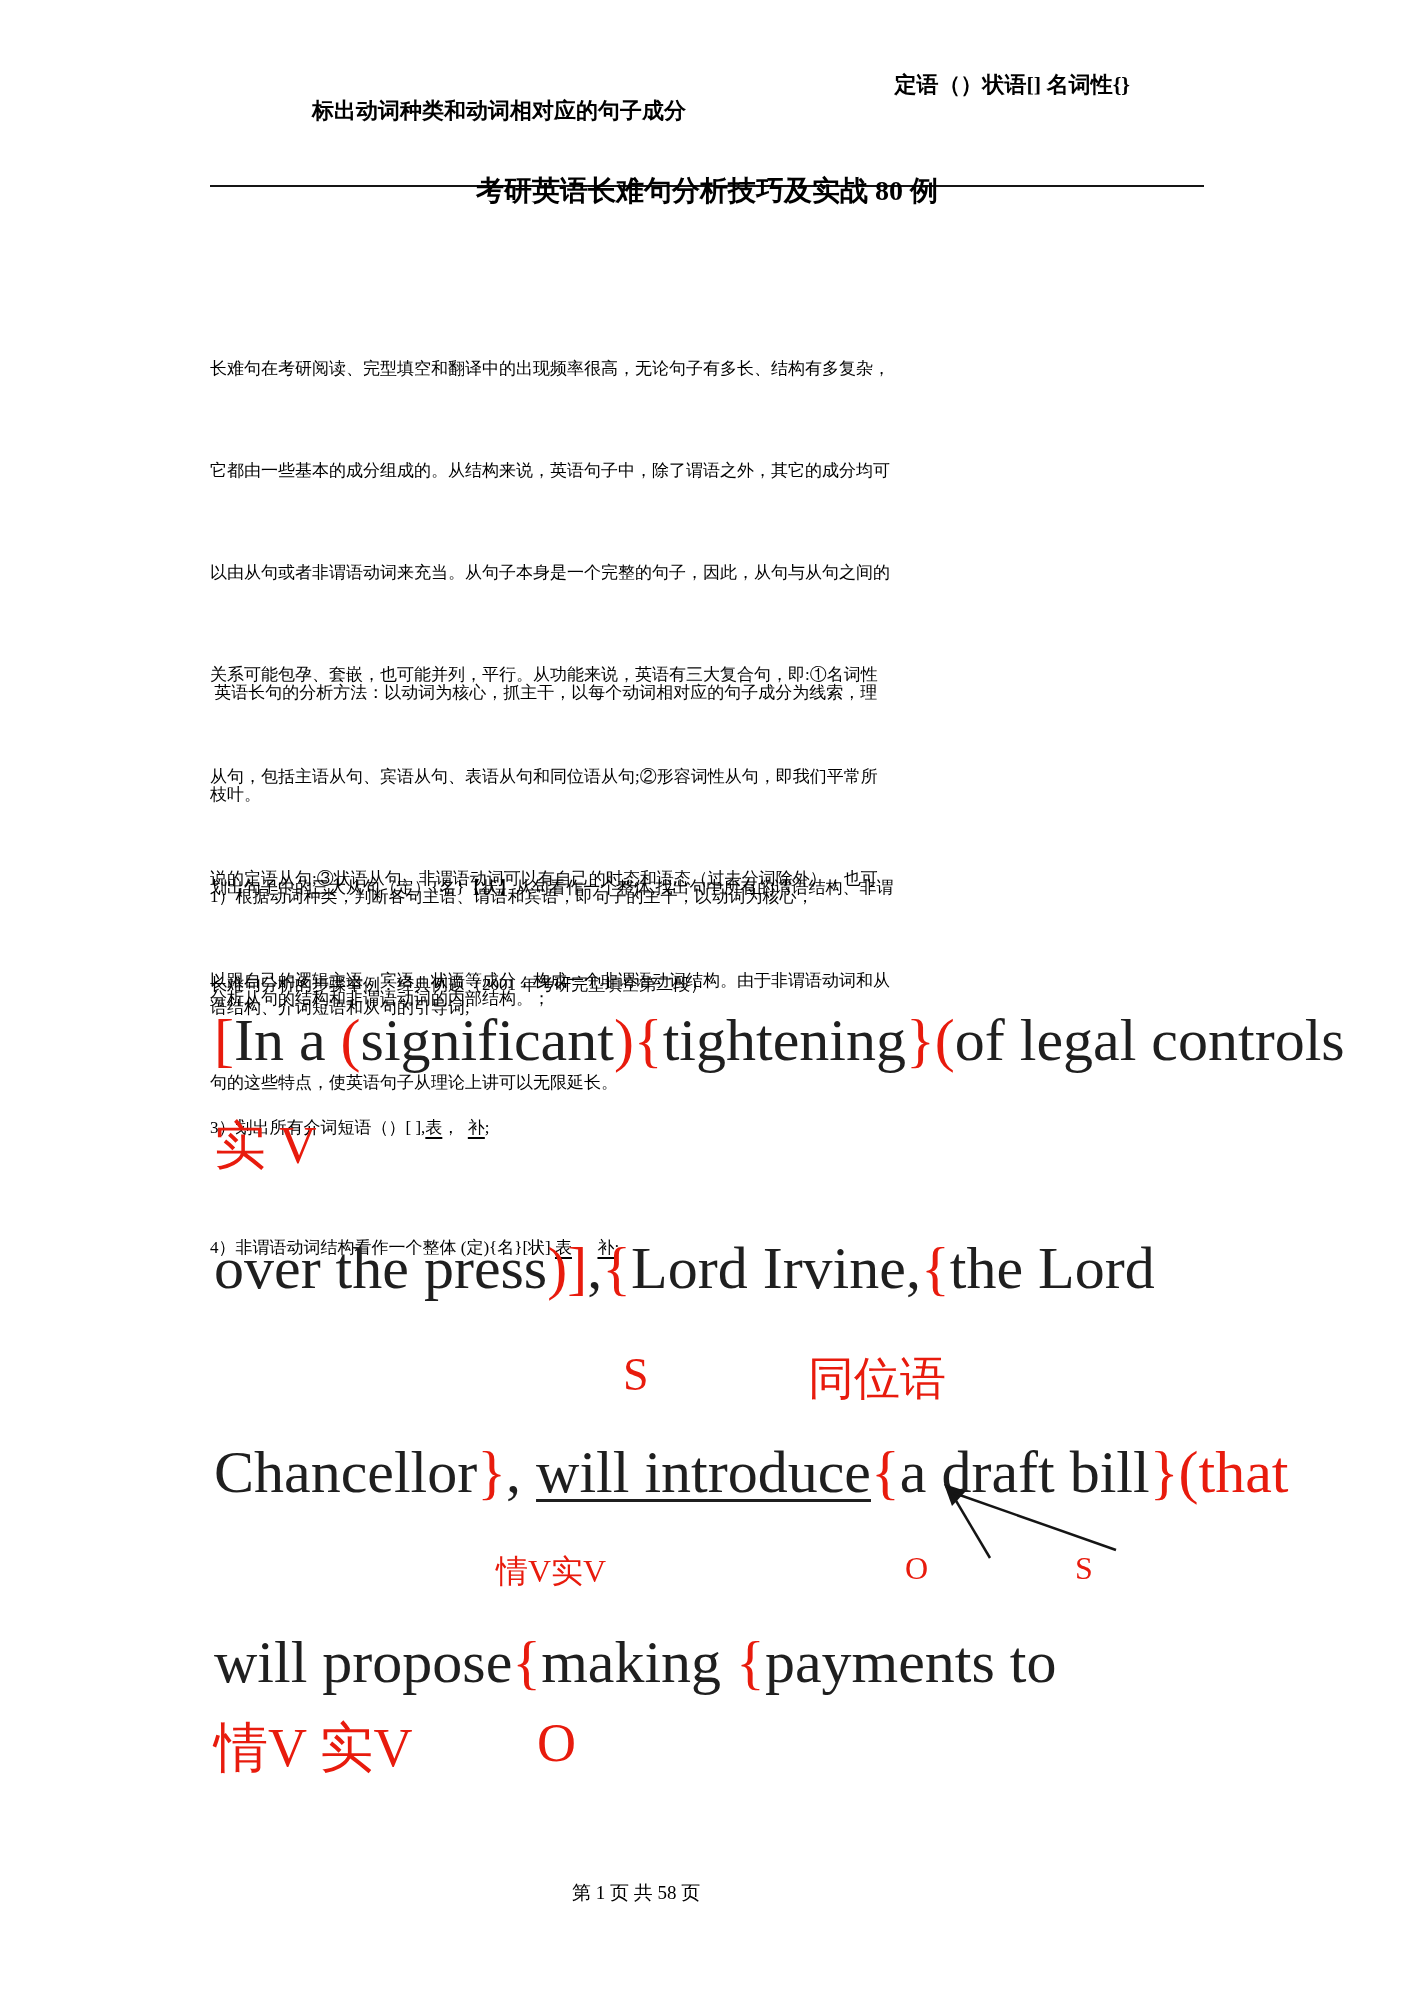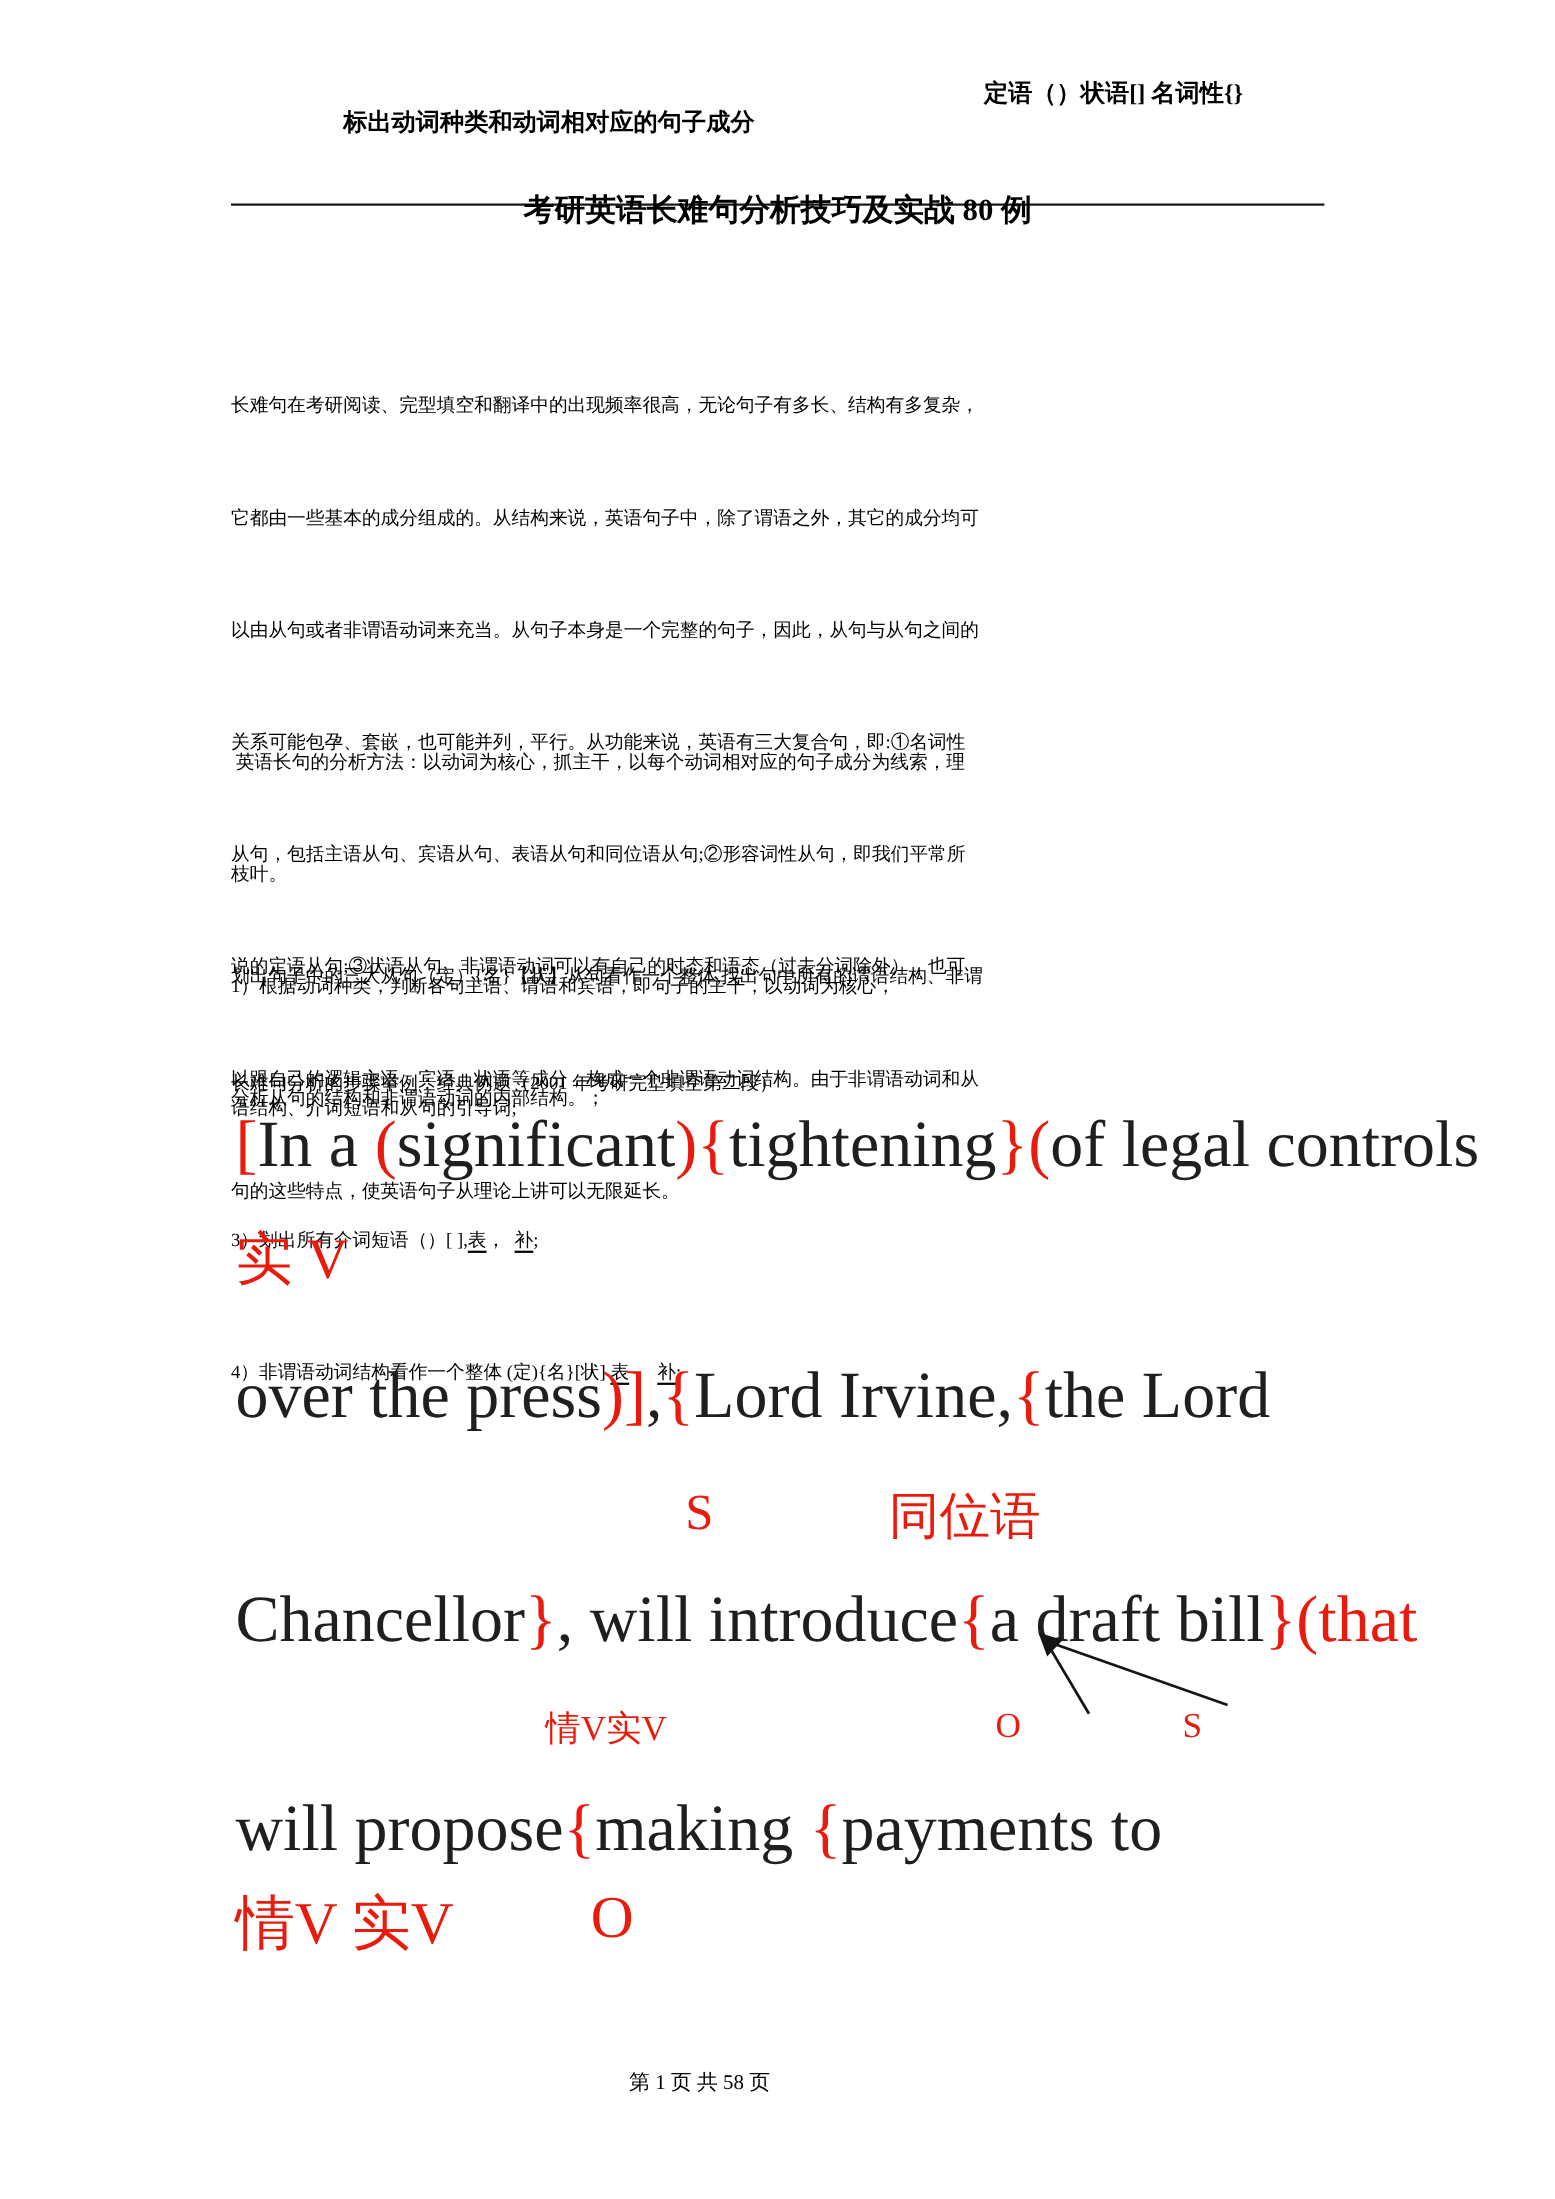--- a/index.html
+++ b/index.html
@@ -27,21 +27,21 @@
     font-size:17px; line-height:34px; white-space:pre-wrap;
   }
   .steps { line-height:40px; }
   .ul { text-decoration:underline; text-decoration-thickness:2px; text-underline-offset:4px; }
   
   .big {
     position:absolute; left:214px; width:1200px;
     font-size:60px; line-height:56px; color:#1f1f1f; white-space:pre;
   }
   .red { color:#e81b0d; }
-  .uline { text-decoration-thickness:3px; text-underline-offset:7px; }
+  .uline { text-decoration:underline; text-decoration-thickness:3px; text-underline-offset:7px; }
   .annoLine { position:absolute; left:0; width:1414px; height:70px; }
   .annoLine span { position:absolute; white-space:pre; color:#e81b0d; }
   .arrow { position:absolute; left:920px; top:1478px; }
   .footer {
     position:absolute; left:0; top:1880px; width:1272px;
     text-align:center; font-size:19px; white-space:pre-wrap;
   }
 </style>
 </head>
 <body>

